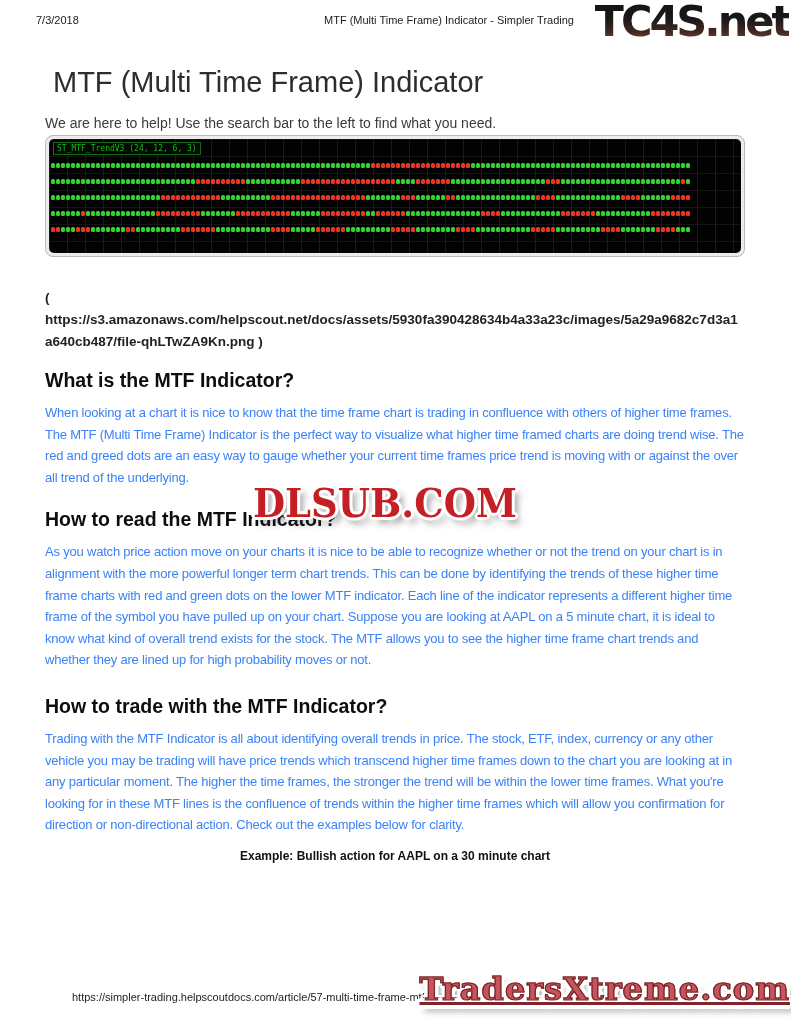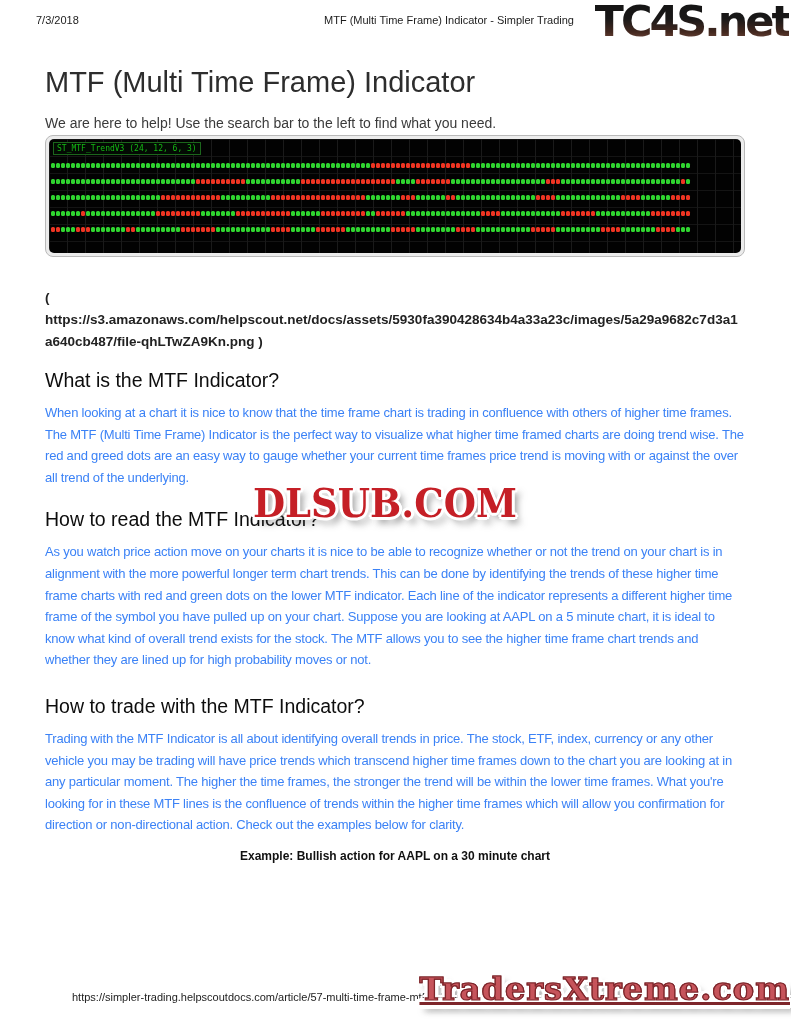--- a/index.html
+++ b/index.html
@@ -32,21 +32,21 @@
     .tc4s {
       background: linear-gradient(180deg, #131313 0%, #191818 45%, #43281f 72%, #8f5c4e 100%);
       -webkit-background-clip: text; background-clip: text;
       color: transparent;
     }
   }
 
   
   .content { position: absolute; left: 45px; top: 56px; width: 700px; }
   h1 {
-    margin: 10px 0 0; font-size: 29px; font-weight: 400;
+    margin: 10px 8px 0; font-size: 29px; font-weight: 400;
     color: #2d2d2d; letter-spacing: 0;
   }
   .intro { margin: 14px 0 0; font-size: 14px; color: #3a3a3a; line-height: 20px; }
   h2 {
     margin: 20px 0 0; font-size: 19.5px; font-weight: 700;
     color: #0d0d0d; line-height: 35px;
   }
 
   
   figure.chart {
@@ -74,21 +74,21 @@
   .dot.g { background: var(--dot-g, #2fd42f); }
   .dot.r { background: var(--dot-r, #ee3422); }
 
   
   .img-link {
     margin: 30px 0 0; font-size: 13.5px; font-weight: 700;
     color: #222222; line-height: 22px; word-break: break-all;
   }
 
   
-  section h3 { margin: 0; font-size: 19.5px; font-weight: 400; color: #0d0d0d; line-height: 22px; }
+  section h3 { margin: 0; font-size: 19.5px; font-weight: 700; color: #0d0d0d; line-height: 22px; }
   section p  {
     margin: 11px 0 0; font-size: 13px; letter-spacing: -0.2px;
     color: #3b82f6; line-height: 21.6px;
   }
   #sec-what  h3 { margin-top: 16px; }
   #sec-read  h3 { margin-top: 20px; }
   #sec-trade h3 { margin-top: 24px; }
 
   .example {
     margin: 13px 0 0; font-size: 12px; font-weight: 700;

